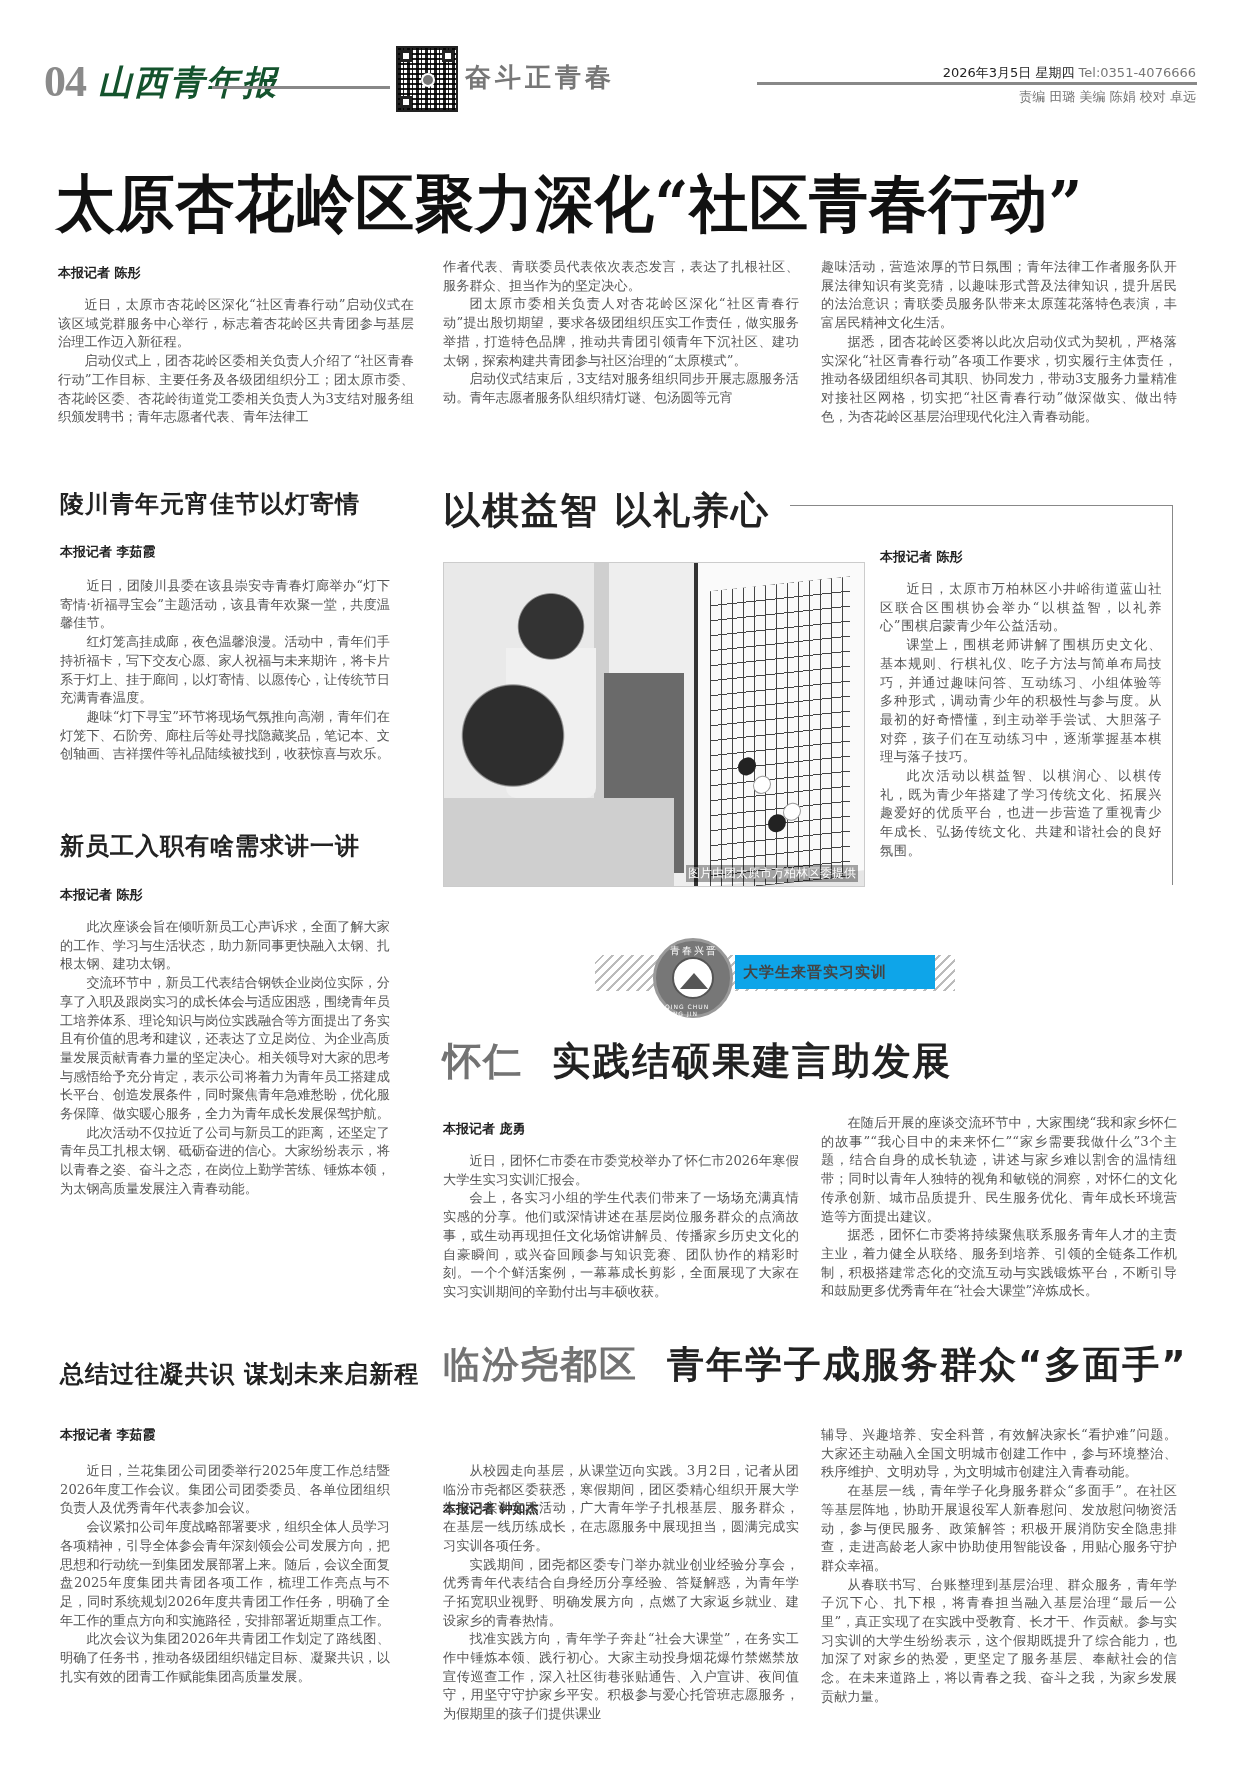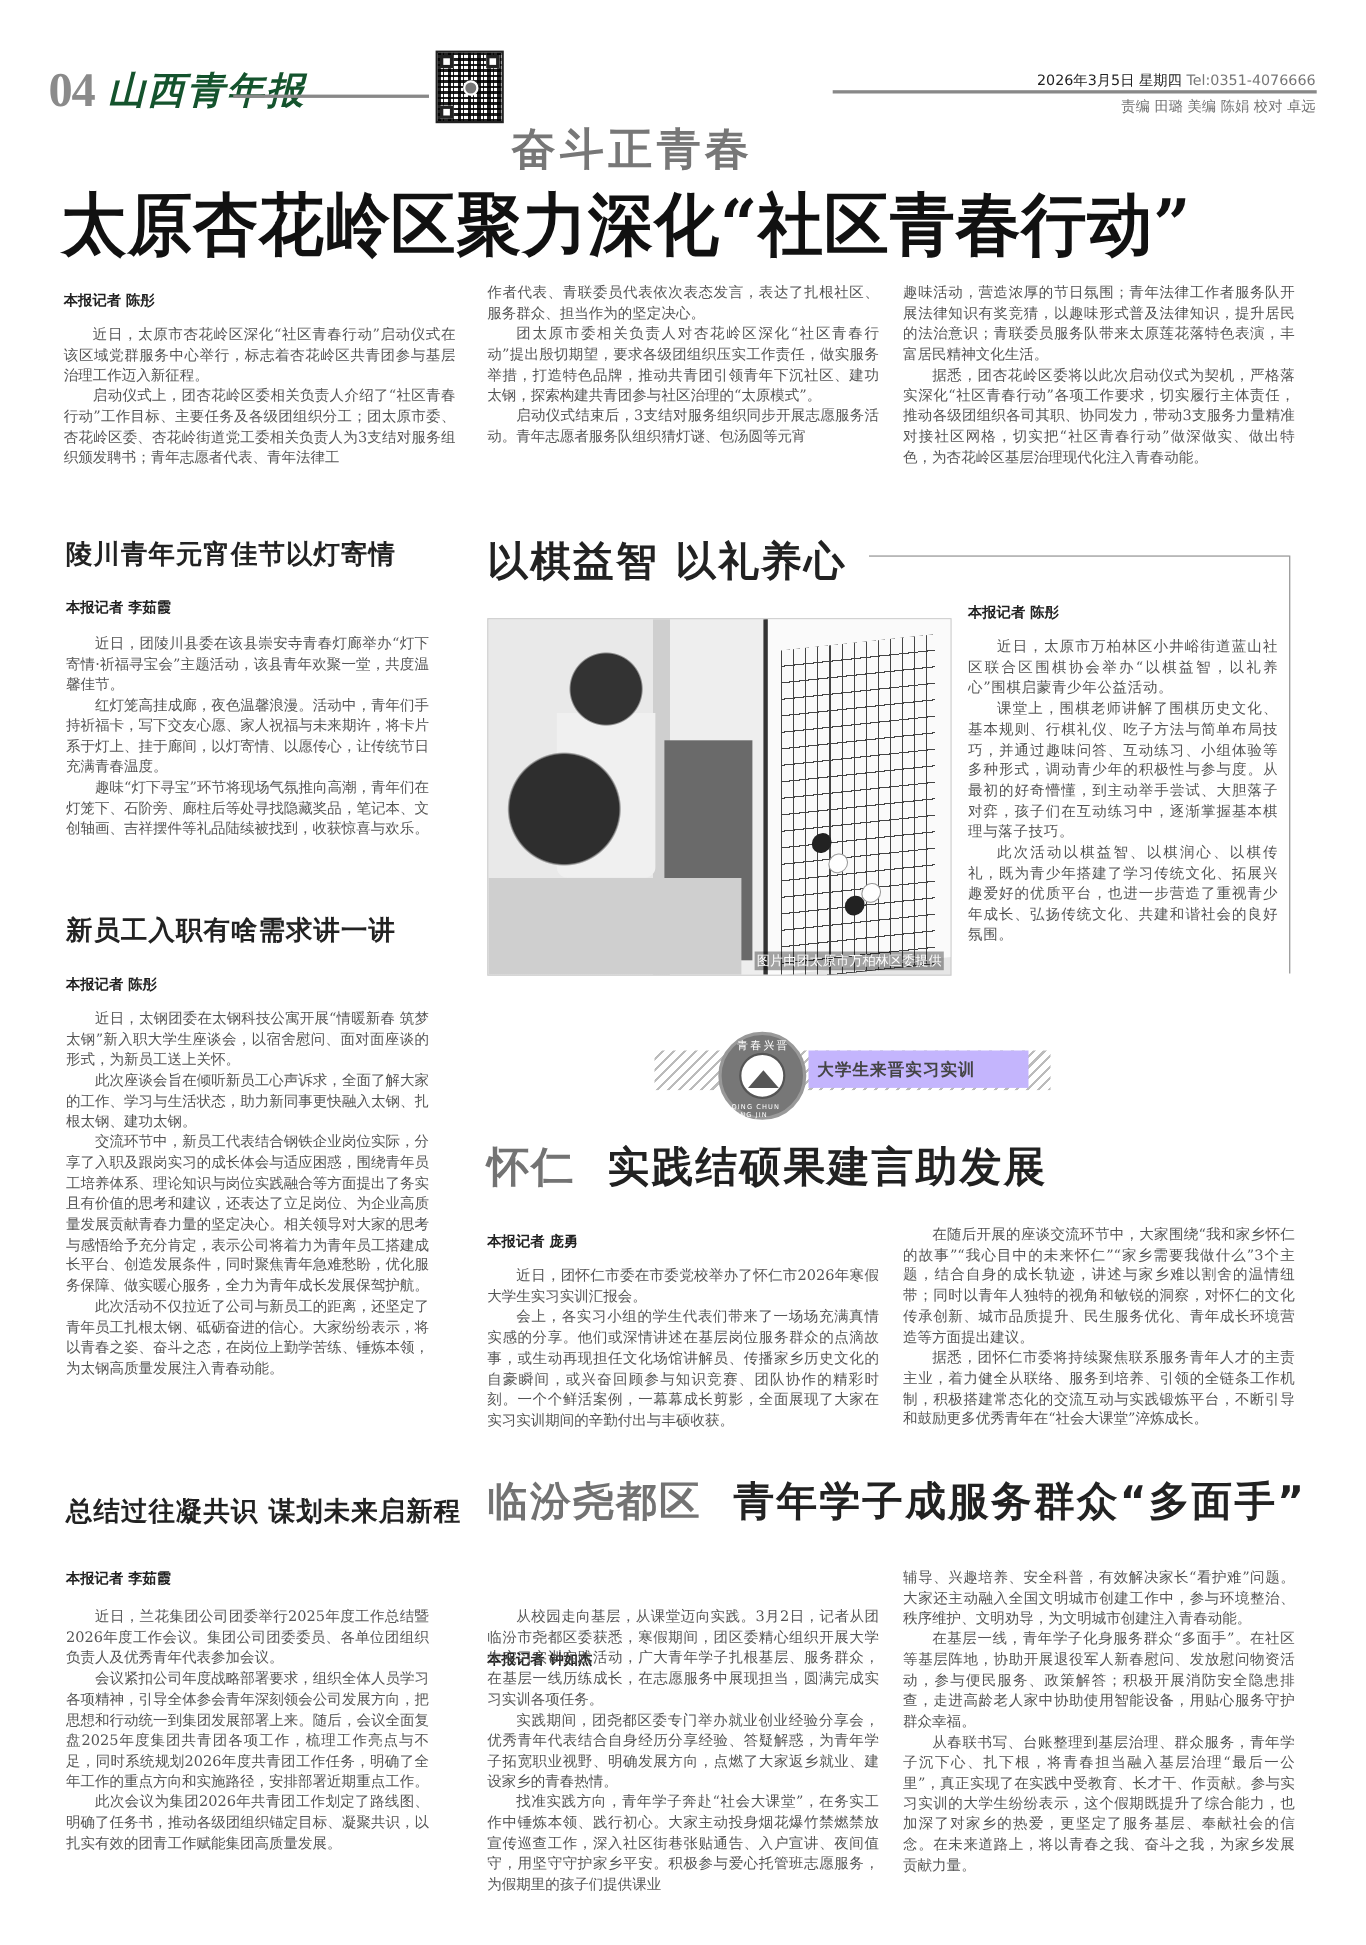--- a/index.html
+++ b/index.html
@@ -9,21 +9,21 @@
 
   
   .page-num { left: 44px; top: 56px; font-family: "Liberation Serif", serif; font-weight: bold; font-size: 44px; color: #8a8a8a; letter-spacing: -1px; }
   .paper-name { left: 98px; top: 60px; font-family: "DejaVu Serif", serif; font-style: italic; font-weight: bold; font-size: 34px; color: #14532d; letter-spacing: 2px; }
   .mast-line-left { left: 212px; top: 86px; width: 178px; height: 3px; background: #888; }
   .qr { left: 396px; top: 46px; width: 62px; height: 66px; background:
         repeating-linear-gradient(90deg, #222 0 3px, #fff 3px 5px, #222 5px 6px, #fff 6px 9px),
         repeating-linear-gradient(0deg, #222 0 2px, #fff 2px 5px); background-blend-mode: multiply; border: 2px solid #222; }
   .qr .c { position: absolute; width: 12px; height: 12px; border: 3px solid #222; background: #fff; }
   .qr .dot { position: absolute; left: 23px; top: 25px; width: 14px; height: 14px; border-radius: 50%; background: #777; border: 2px solid #fff; }
-  .section-title { left: 465px; top: 60px; font-family: "DejaVu Serif", serif; font-weight: bold; font-size: 40px; color: #777; letter-spacing: 4px; margin-top: 48px; }
+  .section-title { left: 465px; top: 60px; font-family: "DejaVu Serif", serif; font-weight: bold; font-size: 26px; color: #777; letter-spacing: 4px; }
   .mast-line-right { left: 757px; top: 82px; width: 440px; height: 3px; background: #888; }
   .date-line { right: 46px; top: 64px; font-family: "DejaVu Sans", sans-serif; font-size: 13px; color: #222; }
   .date-line .tel { color: #777; }
   .editors { right: 46px; top: 88px; font-family: "DejaVu Sans", sans-serif; font-size: 13px; color: #737373; }
 
   
   .lead-title { left: 56px; top: 162px; width: 1140px; font-family: "DejaVu Serif", serif; font-weight: bold; font-size: 62px; color: #111; letter-spacing: 1px; transform: scaleX(0.95); transform-origin: left; white-space: nowrap; }
 
   .byline { font-family: "DejaVu Sans", sans-serif; font-weight: bold; font-size: 13px; color: #222; }
   .body { font-family: "DejaVu Serif", serif; font-size: 13.2px; line-height: 18.7px; color: #555; text-align: justify; }
@@ -43,21 +43,21 @@
   .photo .grid { position: absolute; left: 12px; top: 30px; width: 140px; height: 300px;
       background-image: repeating-linear-gradient(0deg, #444 0 1px, transparent 1px 15px), repeating-linear-gradient(90deg, #444 0 1px, transparent 1px 11px); }
   .photo .stone { position: absolute; width: 18px; height: 18px; border-radius: 50%; }
   .photo .girl1 { position: absolute; left: 62px; top: 15px; width: 90px; height: 220px; background: radial-gradient(circle at 50% 22%, #333 0 18%, transparent 19%), linear-gradient(180deg, transparent 0 32%, #f0f0f0 32% 100%); border-radius: 40px 40px 10px 10px; }
   .photo .girl2 { position: absolute; left: 0; top: 120px; width: 230px; height: 210px; background: radial-gradient(circle at 30% 25%, #2e2e2e 0 22%, transparent 23%), linear-gradient(180deg, transparent 0 55%, #cfcfcf 55% 100%); }
   .photo .caption { position: absolute; right: 6px; bottom: 4px; font-family: "DejaVu Sans", sans-serif; font-size: 12px; color: #fff; background: rgba(0,0,0,0.35); padding: 0 2px; }
 
   
   .banner-stripe { left: 595px; top: 955px; width: 360px; height: 36px;
      background: repeating-linear-gradient(135deg, #fff 0 5px, #bbb 5px 7px); }
-  .banner-label { left: 735px; top: 955px; width: 200px; height: 34px; background: #c4b5fd; font-family: "DejaVu Sans", sans-serif; font-weight: bold; font-size: 15px; color: #444; line-height: 34px; padding-left: 8px; letter-spacing: 1px; }
+  .banner-label { left: 735px; top: 955px; width: 200px; height: 34px; background: #0ea5e9; font-family: "DejaVu Sans", sans-serif; font-weight: bold; font-size: 15px; color: #444; line-height: 34px; padding-left: 8px; letter-spacing: 1px; }
   .badge { left: 653px; top: 938px; width: 80px; height: 80px; border-radius: 50%; background: #777; border: 3px solid #999; }
   .badge .inner { position: absolute; left: 16px; top: 16px; width: 42px; height: 42px; border-radius: 50%; background: #fff; border: 2px solid #555; }
   .badge .mtn { position: absolute; left: 6px; top: 14px; width: 0; height: 0; border-left: 14px solid transparent; border-right: 14px solid transparent; border-bottom: 16px solid #555; }
   .badge .top { position: absolute; left: 14px; top: 3px; font-family: "DejaVu Sans", sans-serif; font-size: 10px; color: #fff; letter-spacing: 2px; }
   .badge .bot { position: absolute; left: 9px; top: 62px; font-family: "DejaVu Sans", sans-serif; font-size: 6px; color: #fff; letter-spacing: 1px; }
 </style>
 </head>
 <body>
 
 <div class="abs page-num">04</div>
@@ -97,21 +97,20 @@
 <div class="abs byline" style="left:60px;top:543px;">本报记者 李茹霞</div>
 <div class="abs body" style="left:60px;top:577px;width:330px;">
   <p>近日，团陵川县委在该县崇安寺青春灯廊举办“灯下寄情·祈福寻宝会”主题活动，该县青年欢聚一堂，共度温馨佳节。</p>
   <p>红灯笼高挂成廊，夜色温馨浪漫。活动中，青年们手持祈福卡，写下交友心愿、家人祝福与未来期许，将卡片系于灯上、挂于廊间，以灯寄情、以愿传心，让传统节日充满青春温度。</p>
   <p>趣味“灯下寻宝”环节将现场气氛推向高潮，青年们在灯笼下、石阶旁、廊柱后等处寻找隐藏奖品，笔记本、文创轴画、吉祥摆件等礼品陆续被找到，收获惊喜与欢乐。</p>
 </div>
 
 <h2 class="abs head2" style="left:60px;top:830px;text-align:center;">新员工入职有啥需求讲一讲</h2>
 <div class="abs byline" style="left:60px;top:886px;">本报记者 陈彤</div>
 <div class="abs body" style="left:60px;top:918px;width:330px;">
-  <p>近日，太钢团委在太钢科技公寓开展“情暖新春 筑梦太钢”新入职大学生座谈会，以宿舍慰问、面对面座谈的形式，为新员工送上关怀。</p>
   <p>此次座谈会旨在倾听新员工心声诉求，全面了解大家的工作、学习与生活状态，助力新同事更快融入太钢、扎根太钢、建功太钢。</p>
   <p>交流环节中，新员工代表结合钢铁企业岗位实际，分享了入职及跟岗实习的成长体会与适应困惑，围绕青年员工培养体系、理论知识与岗位实践融合等方面提出了务实且有价值的思考和建议，还表达了立足岗位、为企业高质量发展贡献青春力量的坚定决心。相关领导对大家的思考与感悟给予充分肯定，表示公司将着力为青年员工搭建成长平台、创造发展条件，同时聚焦青年急难愁盼，优化服务保障、做实暖心服务，全力为青年成长发展保驾护航。</p>
   <p>此次活动不仅拉近了公司与新员工的距离，还坚定了青年员工扎根太钢、砥砺奋进的信心。大家纷纷表示，将以青春之姿、奋斗之态，在岗位上勤学苦练、锤炼本领，为太钢高质量发展注入青春动能。</p>
 </div>
 
 <h2 class="abs head2" style="left:60px;top:1358px;">总结过往凝共识 谋划未来启新程</h2>
 <div class="abs byline" style="left:60px;top:1426px;">本报记者 李茹霞</div>
 <div class="abs body" style="left:60px;top:1462px;width:330px;">
   <p>近日，兰花集团公司团委举行2025年度工作总结暨2026年度工作会议。集团公司团委委员、各单位团组织负责人及优秀青年代表参加会议。</p>
   <p>会议紧扣公司年度战略部署要求，组织全体人员学习各项精神，引导全体参会青年深刻领会公司发展方向，把思想和行动统一到集团发展部署上来。随后，会议全面复盘2025年度集团共青团各项工作，梳理工作亮点与不足，同时系统规划2026年度共青团工作任务，明确了全年工作的重点方向和实施路径，安排部署近期重点工作。</p>

